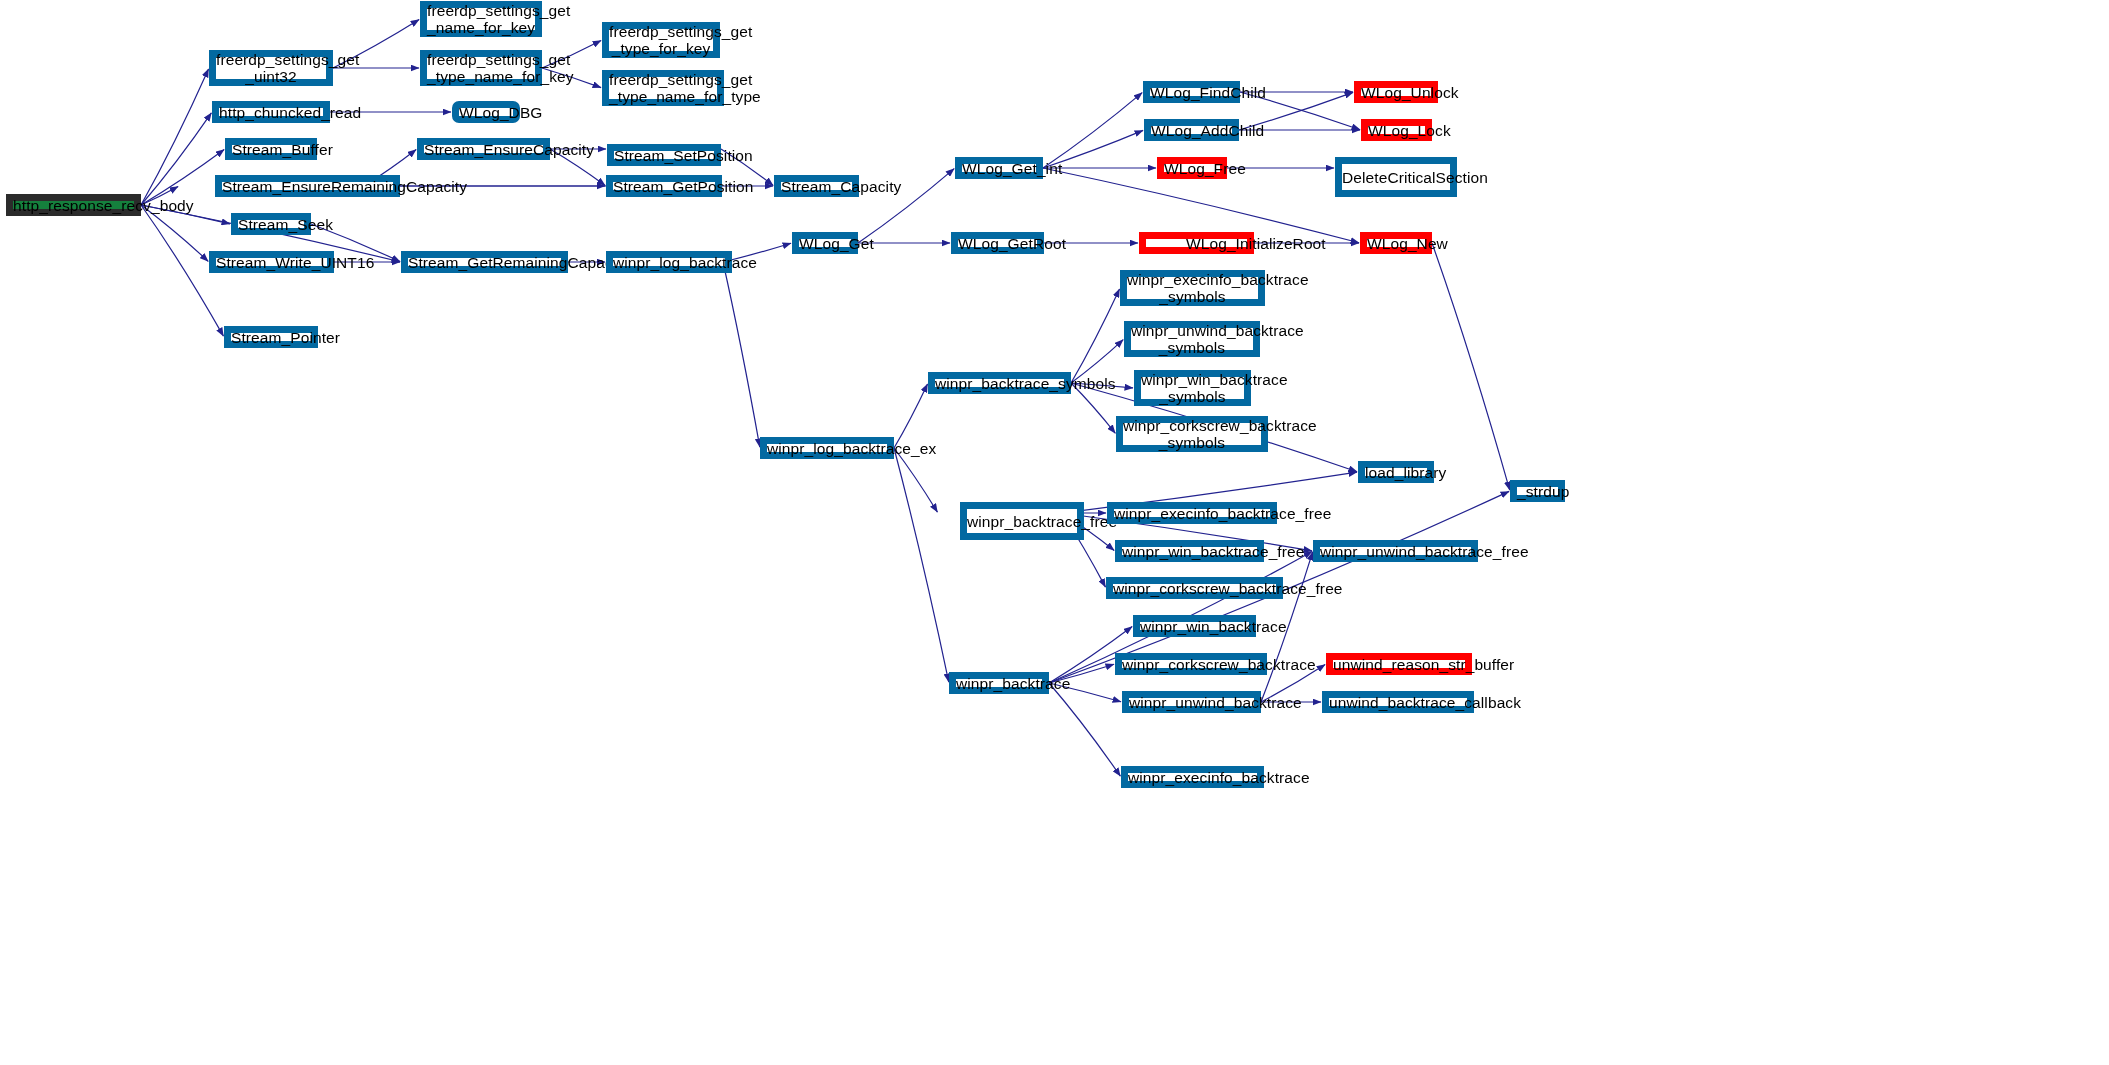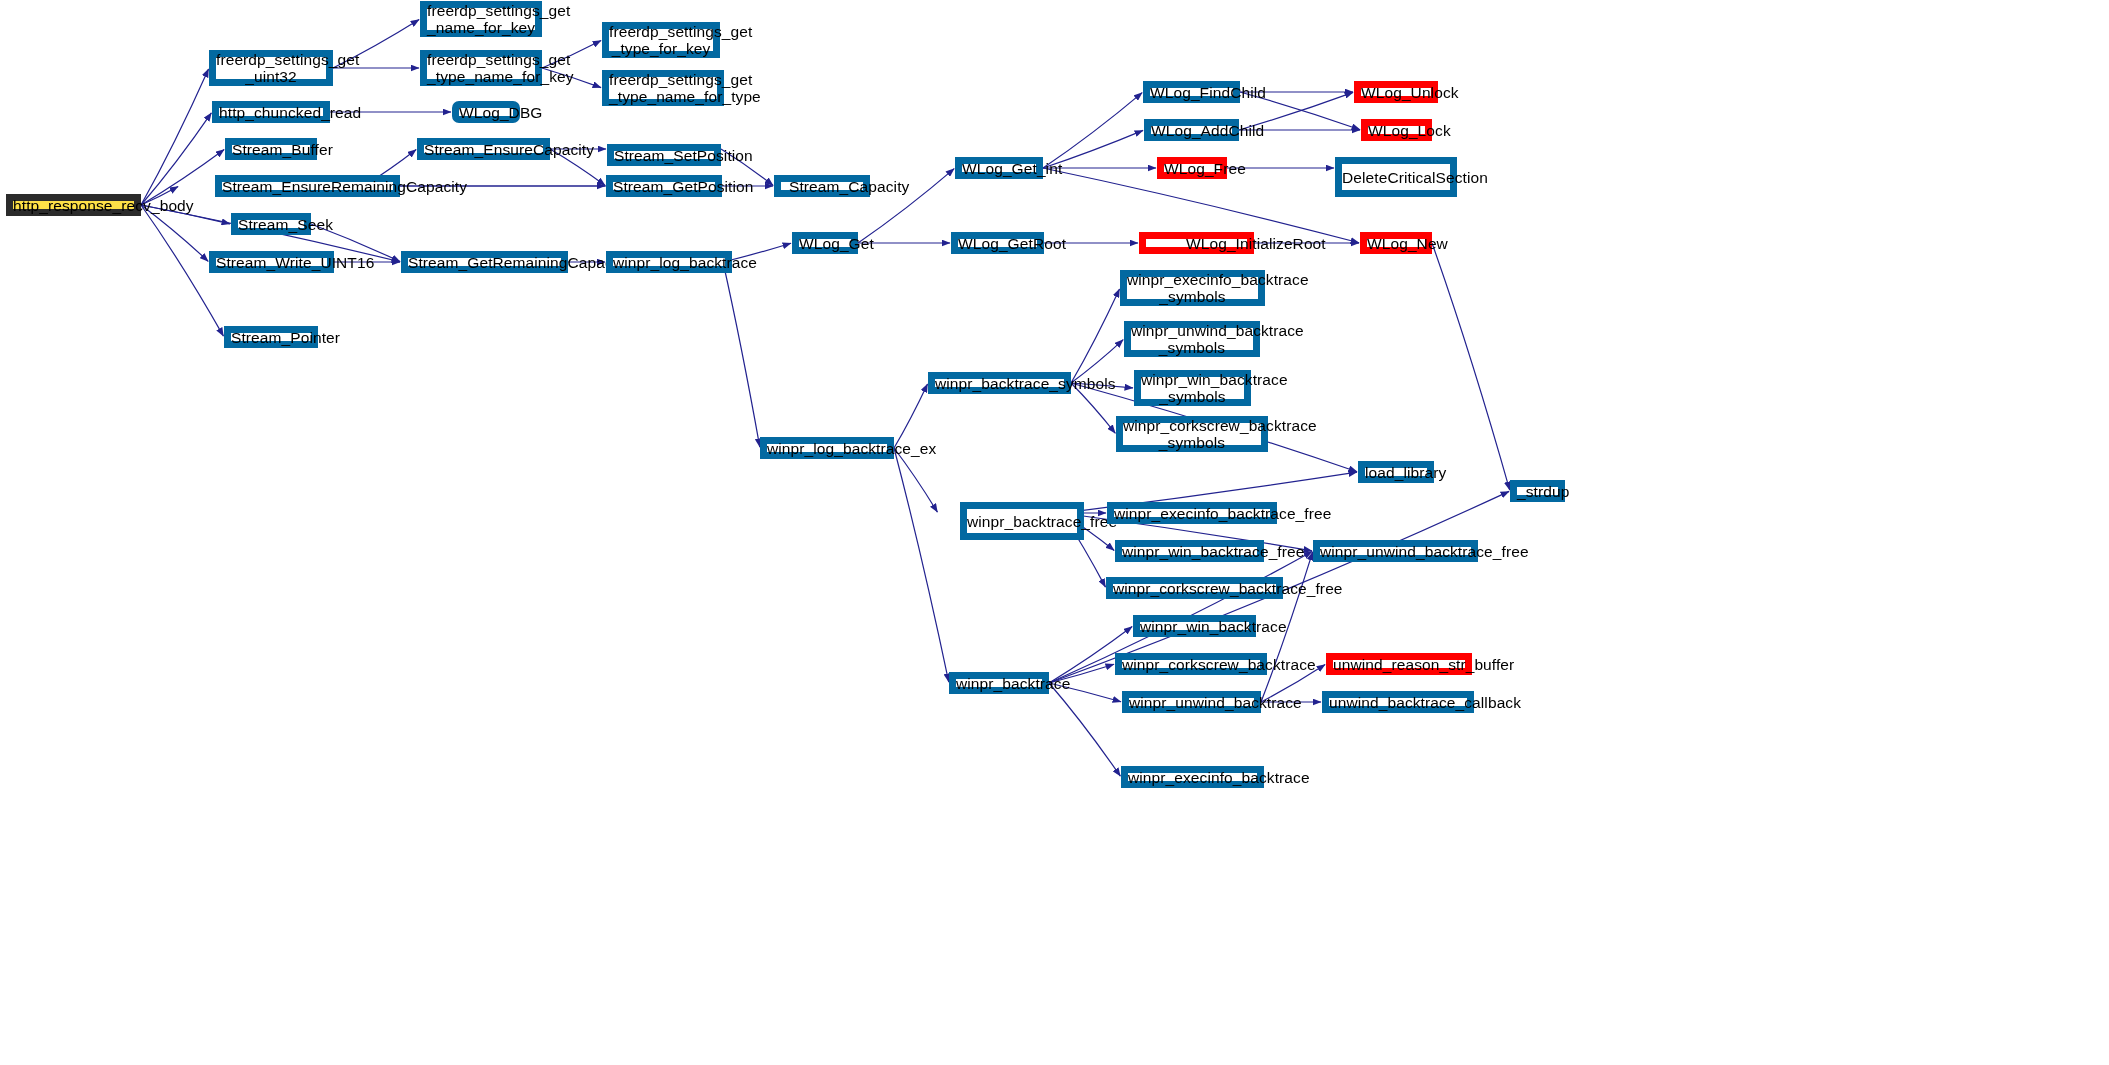--- a/index.html
+++ b/index.html
@@ -34,21 +34,21 @@
     line-height: 17px;
     display: flex;
     align-items: center;
     justify-content: center;
     text-align: center;
     white-space: pre;
     letter-spacing: 0.1px;
     z-index: 5;
   }
   .node.root {
-    background: #fde047;
+    background: #15803d;
     border-color: #2b2b2b;
   }
   .node.red {
     border-color: #ff0000;
   }
   .node-label {
     display: block;
     width: 100%;
     text-align: center;
   }
@@ -143,21 +143,21 @@
       <div class="node" style="left: 452px; top: 101px; width: 68px; height: 22px; border-radius: 7px;"><span class="node-label">WLog_DBG</span></div>
       <div class="node" style="left: 417px; top: 138px; width: 133px; height: 22px;"><span class="node-label">Stream_EnsureCapacity</span></div>
       <div class="node" style="left: 401px; top: 251px; width: 167px; height: 22px;"><span class="node-label">Stream_GetRemainingCapacity</span></div>
       <div class="node" style="left: 602px; top: 22px; width: 118px; height: 36px;"><span class="node-label">freerdp_settings_get
 _type_for_key</span></div>
       <div class="node" style="left: 602px; top: 70px; width: 122px; height: 36px;"><span class="node-label">freerdp_settings_get
 _type_name_for_type</span></div>
       <div class="node" style="left: 607px; top: 144px; width: 114px; height: 22px;"><span class="node-label">Stream_SetPosition</span></div>
       <div class="node" style="left: 606px; top: 175px; width: 116px; height: 22px;"><span class="node-label">Stream_GetPosition</span></div>
       <div class="node" style="left: 606px; top: 251px; width: 126px; height: 22px;"><span class="node-label">winpr_log_backtrace</span></div>
-      <div class="node" style="left: 774px; top: 175px; width: 96px; height: 22px; padding-left: 8px;"><span class="node-label">Stream_Capacity</span></div>
+      <div class="node" style="left: 774px; top: 175px; width: 85px; height: 22px;"><span class="node-label">Stream_Capacity</span></div>
       <div class="node" style="left: 792px; top: 232px; width: 66px; height: 22px;"><span class="node-label">WLog_Get</span></div>
       <div class="node" style="left: 760px; top: 437px; width: 134px; height: 22px;"><span class="node-label">winpr_log_backtrace_ex</span></div>
       <div class="node" style="left: 955px; top: 157px; width: 88px; height: 22px;"><span class="node-label">WLog_Get_int</span></div>
       <div class="node" style="left: 951px; top: 232px; width: 93px; height: 22px;"><span class="node-label">WLog_GetRoot</span></div>
       <div class="node" style="left: 928px; top: 372px; width: 143px; height: 22px;"><span class="node-label">winpr_backtrace_symbols</span></div>
       <div class="node" style="left: 938px; top: 502px; width: 124px; height: 38px; margin-left: 22px;"><span class="node-label">winpr_backtrace_free</span></div>
       <div class="node" style="left: 949px; top: 672px; width: 100px; height: 22px;"><span class="node-label">winpr_backtrace</span></div>
       <div class="node" style="left: 1143px; top: 81px; width: 97px; height: 22px;"><span class="node-label">WLog_FindChild</span></div>
       <div class="node" style="left: 1144px; top: 119px; width: 95px; height: 22px;"><span class="node-label">WLog_AddChild</span></div>
       <div class="node red" style="left: 1157px; top: 157px; width: 70px; height: 22px;"><span class="node-label">WLog_Free</span></div>

